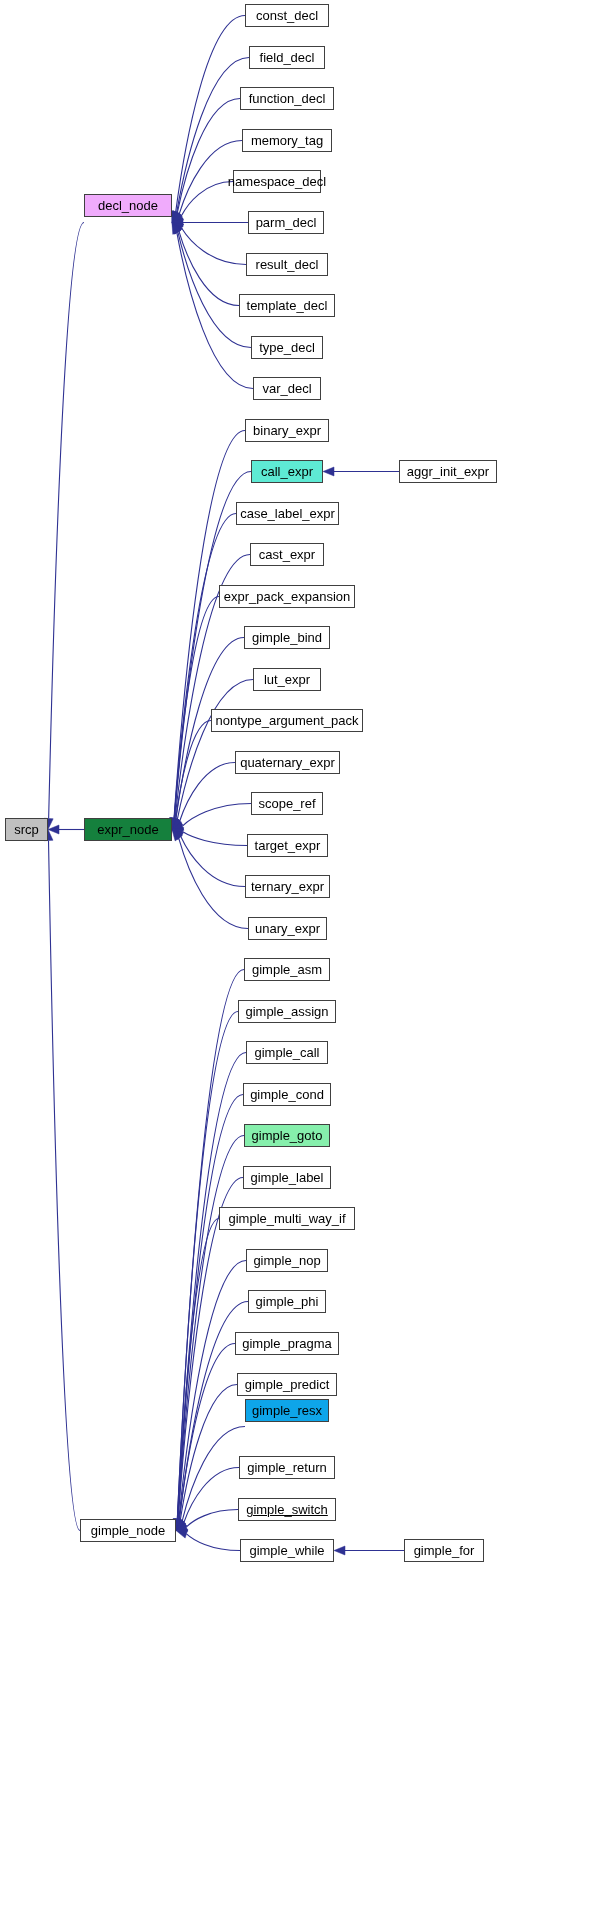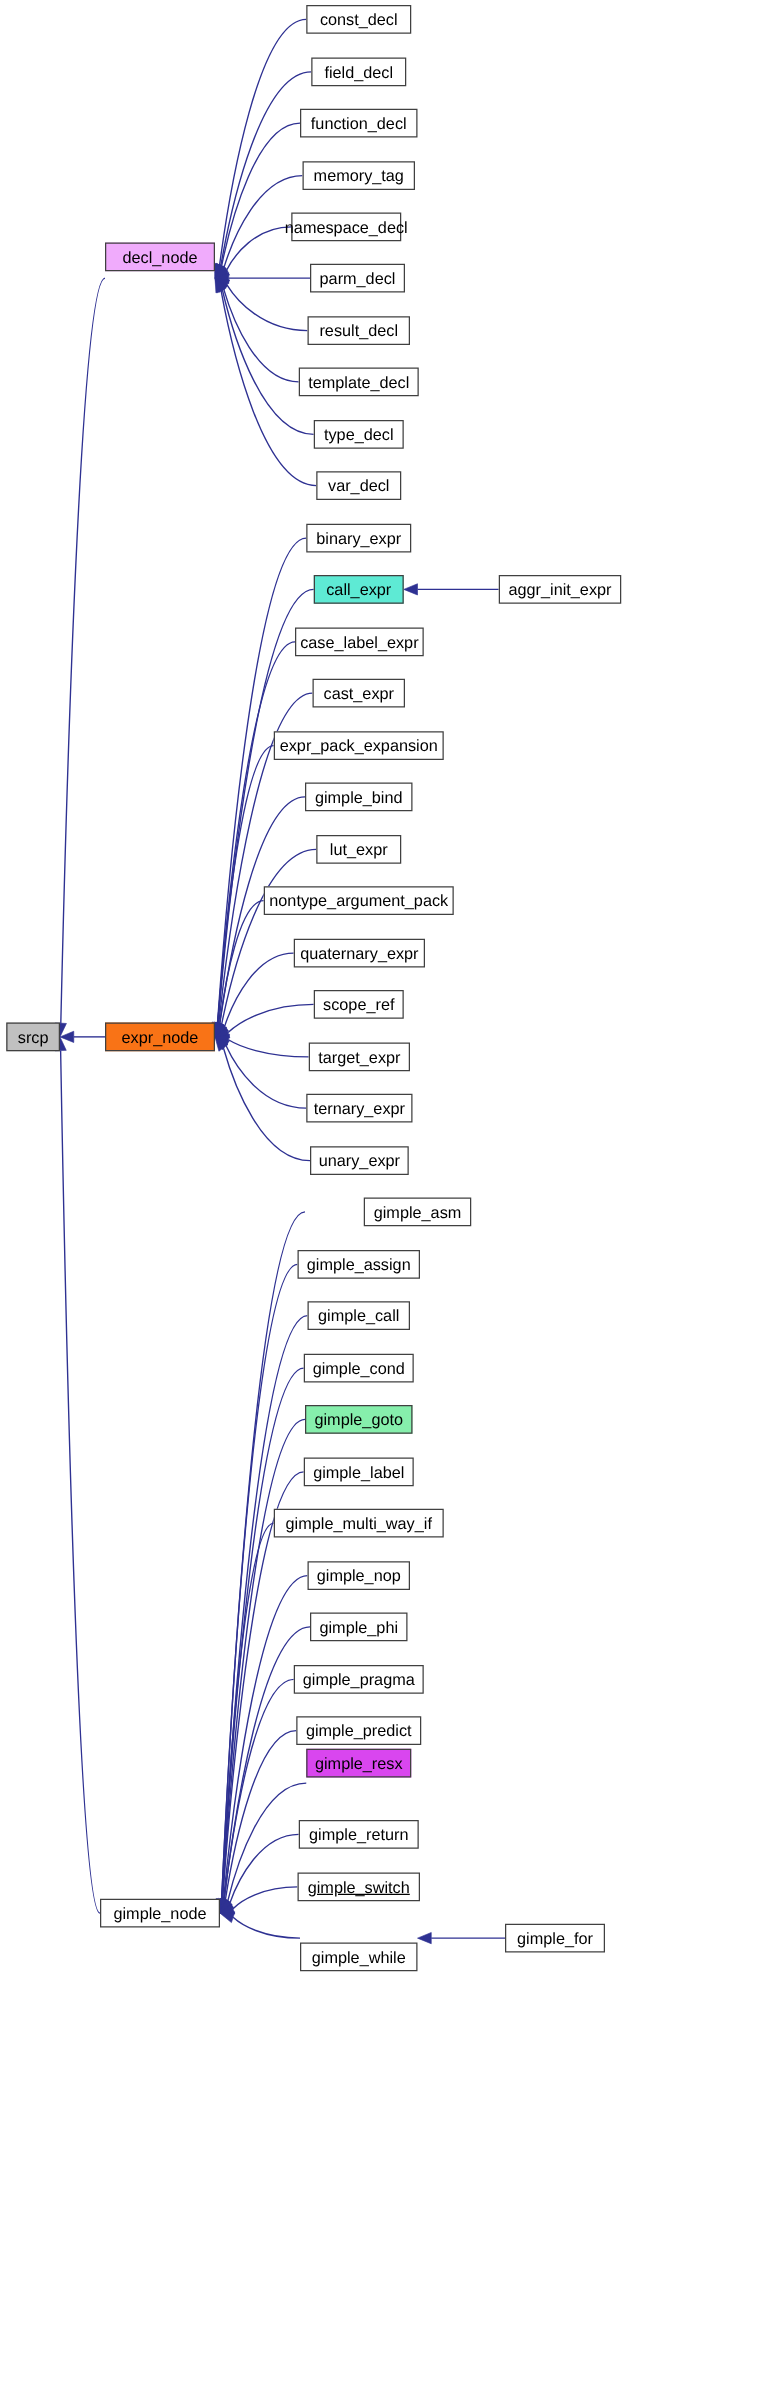--- a/index.html
+++ b/index.html
@@ -141,21 +141,21 @@
       <path d="M404,1550.5 L345,1550.5" fill="none" stroke="#2e3192" stroke-width="1.1"></path>
       <polygon points="334,1550.5 345,1555 345,1546" fill="#2e3192" stroke="#2e3192" stroke-width="0.5"></polygon>
     </svg>
   <div id="nodes">
       <div class="node root" style="left: 5px; top: 818px; width: 43px; background: rgb(192, 192, 192); border-color: rgb(64, 64, 64);">
         <span class="node-label">srcp</span>
       </div>
       <div class="node" style="left: 84px; top: 194px; width: 88px; background: #f0abfc; border-color: rgb(64, 64, 64);">
         <span class="node-label">decl_node</span>
       </div>
-      <div class="node" style="left: 84px; top: 818px; width: 88px; background: #f97316; border-color: rgb(64, 64, 64);">
+      <div class="node" style="left: 84px; top: 818px; width: 88px; background: #15803d; border-color: rgb(64, 64, 64);">
         <span class="node-label">expr_node</span>
       </div>
       <div class="node" style="left: 80px; top: 1519px; width: 96px; background: rgb(255, 255, 255); border-color: rgb(64, 64, 64);">
         <span class="node-label">gimple_node</span>
       </div>
       <div class="node" style="left: 245px; top: 4px; width: 84px; background: rgb(255, 255, 255); border-color: rgb(64, 64, 64);">
         <span class="node-label">const_decl</span>
       </div>
       <div class="node" style="left: 249px; top: 46px; width: 76px; background: rgb(255, 255, 255); border-color: rgb(64, 64, 64);">
         <span class="node-label">field_decl</span>
@@ -219,21 +219,21 @@
       </div>
       <div class="node" style="left: 247px; top: 834px; width: 81px; background: rgb(255, 255, 255); border-color: rgb(64, 64, 64);">
         <span class="node-label">target_expr</span>
       </div>
       <div class="node" style="left: 245px; top: 875px; width: 85px; background: rgb(255, 255, 255); border-color: rgb(64, 64, 64);">
         <span class="node-label">ternary_expr</span>
       </div>
       <div class="node" style="left: 248px; top: 917px; width: 79px; background: rgb(255, 255, 255); border-color: rgb(64, 64, 64);">
         <span class="node-label">unary_expr</span>
       </div>
-      <div class="node" style="left: 244px; top: 958px; width: 86px; background: rgb(255, 255, 255); border-color: rgb(64, 64, 64); margin-left: 47px;">
+      <div class="node" style="left: 244px; top: 958px; width: 86px; background: rgb(255, 255, 255); border-color: rgb(64, 64, 64);">
         <span class="node-label">gimple_asm</span>
       </div>
       <div class="node" style="left: 238px; top: 1000px; width: 98px; background: rgb(255, 255, 255); border-color: rgb(64, 64, 64);">
         <span class="node-label">gimple_assign</span>
       </div>
       <div class="node" style="left: 246px; top: 1041px; width: 82px; background: rgb(255, 255, 255); border-color: rgb(64, 64, 64);">
         <span class="node-label">gimple_call</span>
       </div>
       <div class="node" style="left: 243px; top: 1083px; width: 88px; background: rgb(255, 255, 255); border-color: rgb(64, 64, 64);">
         <span class="node-label">gimple_cond</span>
@@ -252,29 +252,29 @@
       </div>
       <div class="node" style="left: 248px; top: 1290px; width: 78px; background: rgb(255, 255, 255); border-color: rgb(64, 64, 64);">
         <span class="node-label">gimple_phi</span>
       </div>
       <div class="node" style="left: 235px; top: 1332px; width: 104px; background: rgb(255, 255, 255); border-color: rgb(64, 64, 64);">
         <span class="node-label">gimple_pragma</span>
       </div>
       <div class="node" style="left: 237px; top: 1373px; width: 100px; background: rgb(255, 255, 255); border-color: rgb(64, 64, 64);">
         <span class="node-label">gimple_predict</span>
       </div>
-      <div class="node" style="left: 245px; top: 1399px; width: 84px; background: #d946ef; border-color: rgb(64, 64, 64);">
+      <div class="node" style="left: 245px; top: 1399px; width: 84px; background: #0ea5e9; border-color: rgb(64, 64, 64);">
         <span class="node-label">gimple_resx</span>
       </div>
       <div class="node" style="left: 239px; top: 1456px; width: 96px; background: rgb(255, 255, 255); border-color: rgb(64, 64, 64);">
         <span class="node-label">gimple_return</span>
       </div>
       <div class="node" style="left: 238px; top: 1498px; width: 98px; background: rgb(255, 255, 255); border-color: rgb(64, 64, 64); text-decoration: underline;">
         <span class="node-label">gimple_switch</span>
       </div>
-      <div class="node" style="left: 240px; top: 1539px; width: 94px; background: rgb(255, 255, 255); border-color: rgb(64, 64, 64); margin-top: 15px;">
+      <div class="node" style="left: 240px; top: 1539px; width: 94px; background: rgb(255, 255, 255); border-color: rgb(64, 64, 64);">
         <span class="node-label">gimple_while</span>
       </div>
       <div class="node" style="left: 404px; top: 1539px; width: 80px; background: rgb(255, 255, 255); border-color: rgb(64, 64, 64);">
         <span class="node-label">gimple_for</span>
       </div>
     </div>
 </div>
 
 </body></html>

